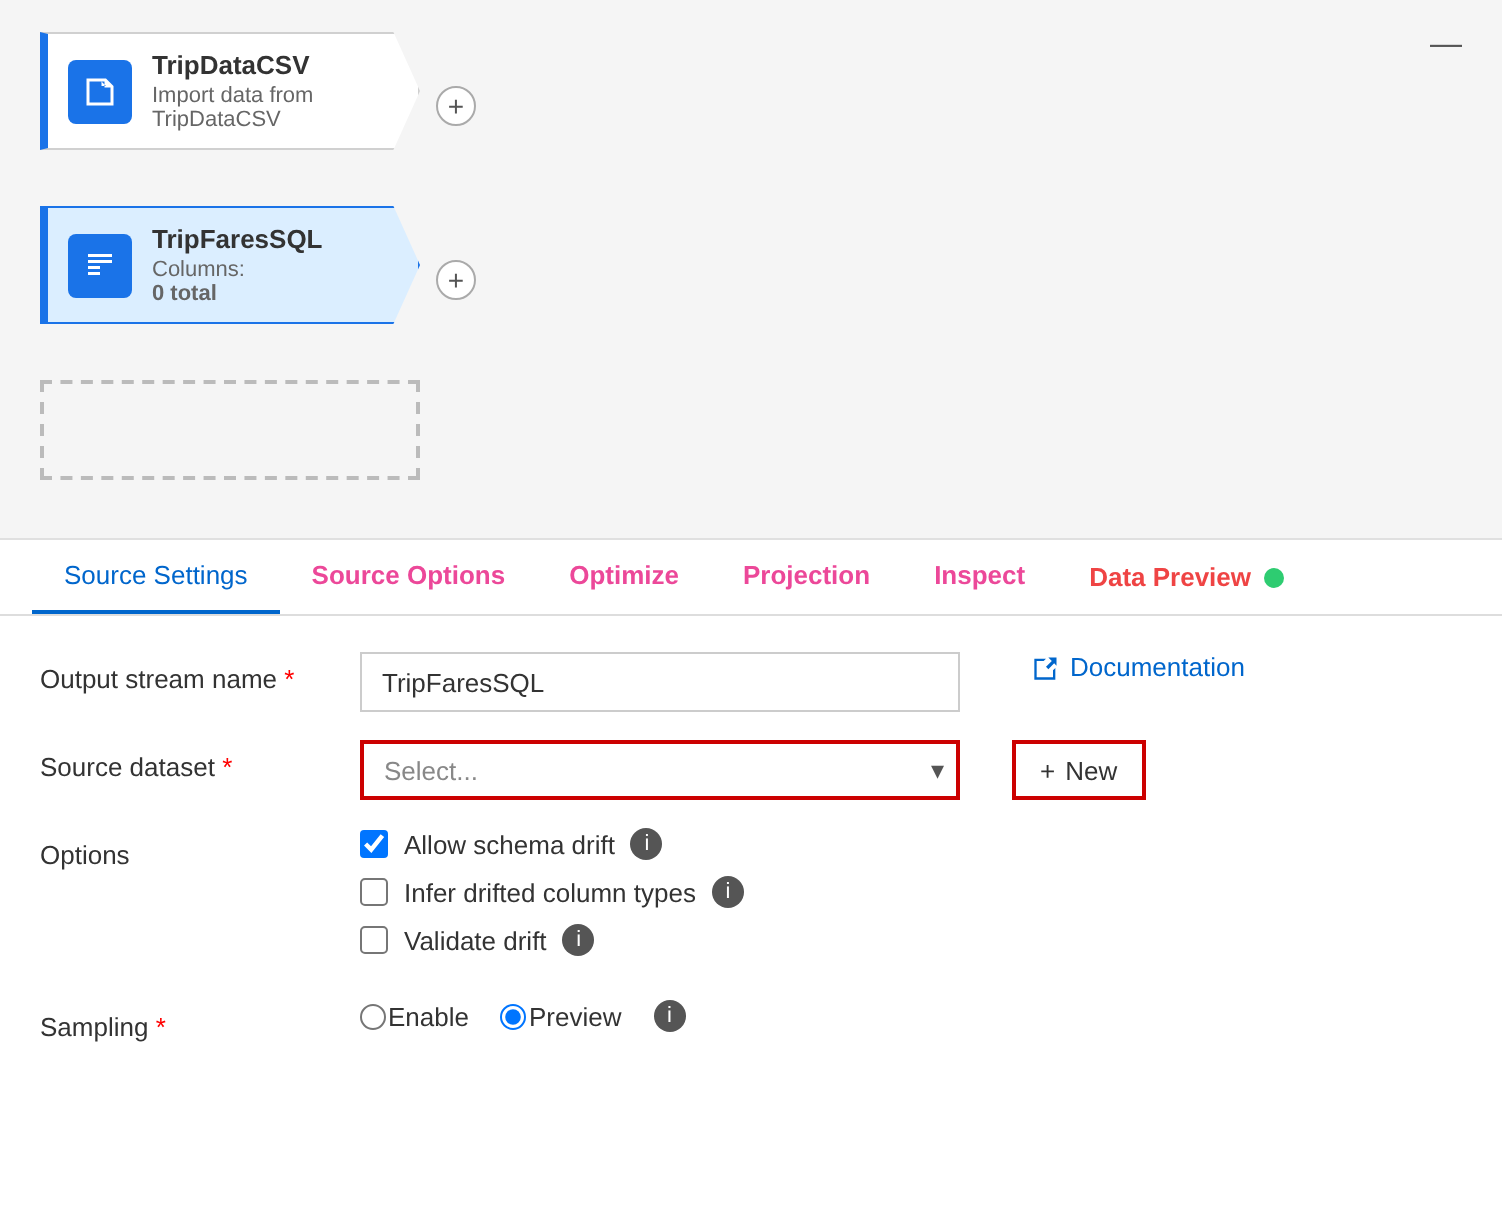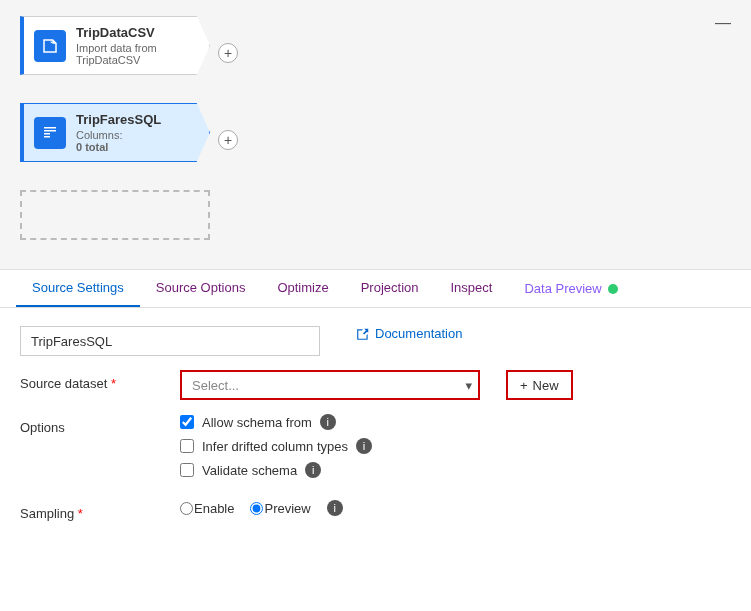--- a/index.html
+++ b/index.html
@@ -80,40 +80,42 @@
     .tabs-bar {
       display: flex;
       border-bottom: 1px solid #ddd;
       padding: 0 16px;
       background: #fff;
     }
 
     .tab {
       padding: 10px 16px;
       cursor: pointer;
-      color: #701a75;
+      color: #ec4899;
       font-size: 13px;
       border-bottom: 2px solid transparent;
       white-space: nowrap;
+      font-weight: bold;
     }
 
     .tab.active {
       color: #0066cc;
       border-bottom: 2px solid #0066cc;
       font-weight: 500;
     }
 
     .data-preview-tab {
       display: flex;
       align-items: center;
       gap: 6px;
       padding: 10px 16px;
       cursor: pointer;
-      color: #8b5cf6;
-      font-size: 13px;
+      color: #ef4444;
+      font-size: 13px;
+      font-weight: bold;
     }
 
     .green-dot {
       width: 10px;
       height: 10px;
       background: #2ecc71;
       border-radius: 50%;
     }
 
     .settings-panel {
@@ -306,20 +308,24 @@
   <div class="tab">Inspect</div>
   <div class="data-preview-tab">
     <span>Data Preview</span>
     <div class="green-dot"></div>
   </div>
 </div>
 
 <div class="settings-panel">
 
   <div class="form-row">
+    <div class="form-label">
+      <span>Output stream name</span>
+      <span class="required-star"> *</span>
+    </div>
     <div class="form-field">
       <input type="text" class="text-input" value="TripFaresSQL" style="">
     </div>
     <div class="right-actions">
       <div class="doc-link">
         <svg width="14" height="14" viewBox="0 0 24 24" fill="#0066cc">
             <path d="M14 3h7v7l-2-2-5 5-2-2 5-5-3-3zm-4 3H4v14h14v-6l2-2v10H2V4h10l-2 2z"></path>
           </svg>
         <span>Documentation</span>
       </div>
@@ -345,31 +351,31 @@
         <span>New</span>
       </button>
     </div>
   </div>
 
   <div class="form-row">
     <div class="form-label">Options</div>
     <div class="form-field">
       <div class="checkbox-row">
         <input type="checkbox" checked="" style="">
-        <span>Allow schema from</span>
+        <span>Allow schema drift</span>
         <div class="info-icon">i</div>
       </div>
       <div class="checkbox-row">
         <input type="checkbox" style="">
         <span>Infer drifted column types</span>
         <div class="info-icon">i</div>
       </div>
       <div class="checkbox-row">
         <input type="checkbox" style="">
-        <span>Validate schema</span>
+        <span>Validate drift</span>
         <div class="info-icon">i</div>
       </div>
     </div>
   </div>
 
   <div class="form-row">
     <div class="form-label">
       <span>Sampling</span>
       <span class="required-star"> *</span>
     </div>

